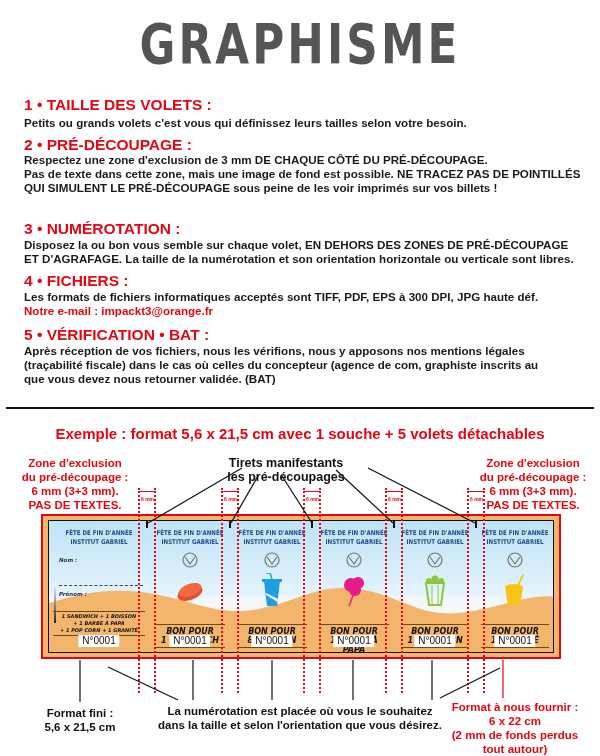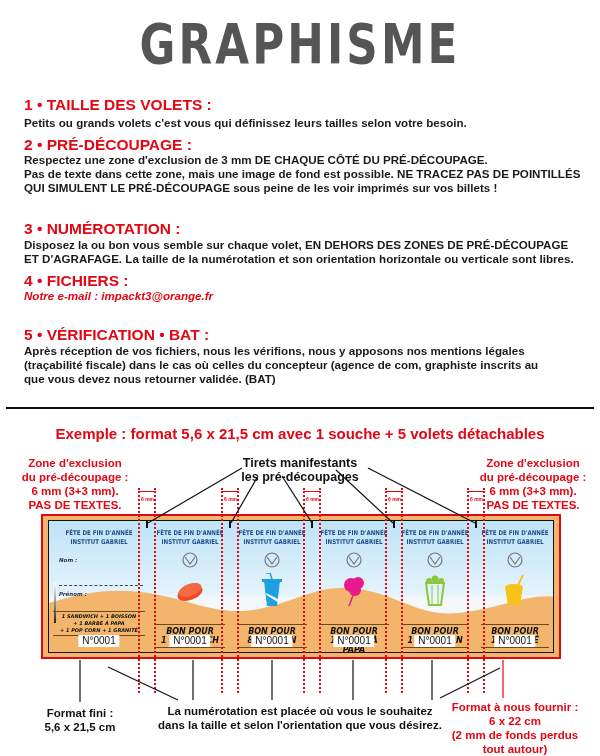--- a/index.html
+++ b/index.html
@@ -9,21 +9,21 @@
   .title {
     position: absolute; left: 0; top: 12px; width: 600px; text-align: center;
     font-family: "DejaVu Sans", sans-serif; font-weight: bold; font-size: 56px;
     color: #555555; letter-spacing: 4px; transform: scaleX(0.78); transform-origin: center;
     line-height: 64px;
   }
 
   .section { position: absolute; left: 24px; width: 560px; }
   .sec-head { color: #e30613; font-weight: bold; font-size: 15.5px; line-height: 17px; }
   .sec-body { font-weight: bold; font-size: 11.6px; line-height: 14px; color: #1a1a1a; }
-  .sec-body .red { color: #e30613; font-style: italic; }
+  .sec-body .red { color: #e30613; }
 
   .rule { position: absolute; left: 6px; width: 588px; top: 407px; height: 2px; background: #111; }
 
   .example-title {
     position: absolute; left: 0; top: 425px; width: 600px; text-align: center;
     color: #e30613; font-weight: bold; font-size: 15px;
   }
 
   .note { position: absolute; font-weight: bold; font-size: 11.5px; line-height: 14px; text-align: center; }
   .note.red { color: #e30613; }
@@ -94,41 +94,42 @@
 </div>
 
 <div class="section" style="top:220px;">
   <div class="sec-head">3 • NUMÉROTATION :</div>
   <div class="sec-body" style="margin-top:1px;">Disposez la ou bon vous semble sur chaque volet, EN DEHORS DES ZONES DE PRÉ-DÉCOUPAGE</div>
   <div class="sec-body">ET D'AGRAFAGE. La taille de la numérotation et son orientation horizontale ou verticale sont libres.</div>
 </div>
 
 <div class="section" style="top:272px;">
   <div class="sec-head">4 • FICHIERS :</div>
+  <div class="sec-body" style="margin-top:1px;">Les formats de fichiers informatiques acceptés sont TIFF, PDF, EPS à 300 DPI, JPG haute déf.</div>
   <div class="sec-body"><span class="red">Notre e-mail : impackt3@orange.fr</span></div>
 </div>
 
 <div class="section" style="top:326px;">
   <div class="sec-head">5 • VÉRIFICATION • BAT :</div>
   <div class="sec-body" style="margin-top:1px;">Après réception de vos fichiers, nous les vérifions, nous y apposons nos mentions légales</div>
   <div class="sec-body">(traçabilité fiscale) dans le cas où celles du concepteur (agence de com, graphiste inscrits au</div>
   <div class="sec-body">que vous devez nous retourner validée. (BAT)</div>
 </div>
 
 <div class="rule"></div>
 
 <div class="example-title">Exemple : format 5,6 x 21,5 cm avec 1 souche + 5 volets détachables</div>
 
 <div class="note red" style="left:10px; top:456px; width:130px;">
   <div>Zone d'exclusion</div>
   <div>du pré-découpage :</div>
   <div>6 mm (3+3 mm).</div>
   <div>PAS DE TEXTES.</div>
 </div>
-<div class="note black" style="left:220px; top:456px; width:160px; font-size:12.5px;">
+<div class="note black" style="left:206px; top:456px; width:160px; font-size:12.5px;">
   <div>Tirets manifestants</div>
   <div>les pré-découpages</div>
 </div>
 <div class="note red" style="left:468px; top:456px; width:130px;">
   <div>Zone d'exclusion</div>
   <div>du pré-découpage :</div>
   <div>6 mm (3+3 mm).</div>
   <div>PAS DE TEXTES.</div>
 </div>
 

